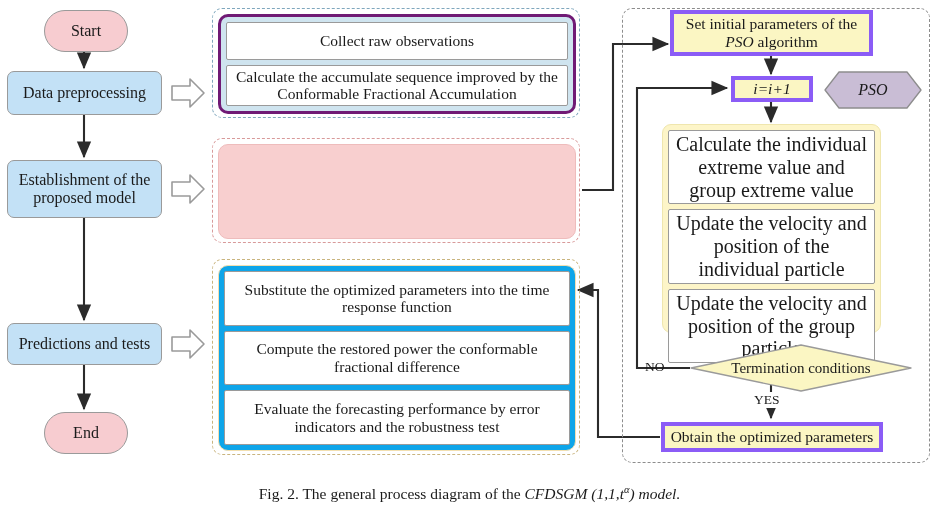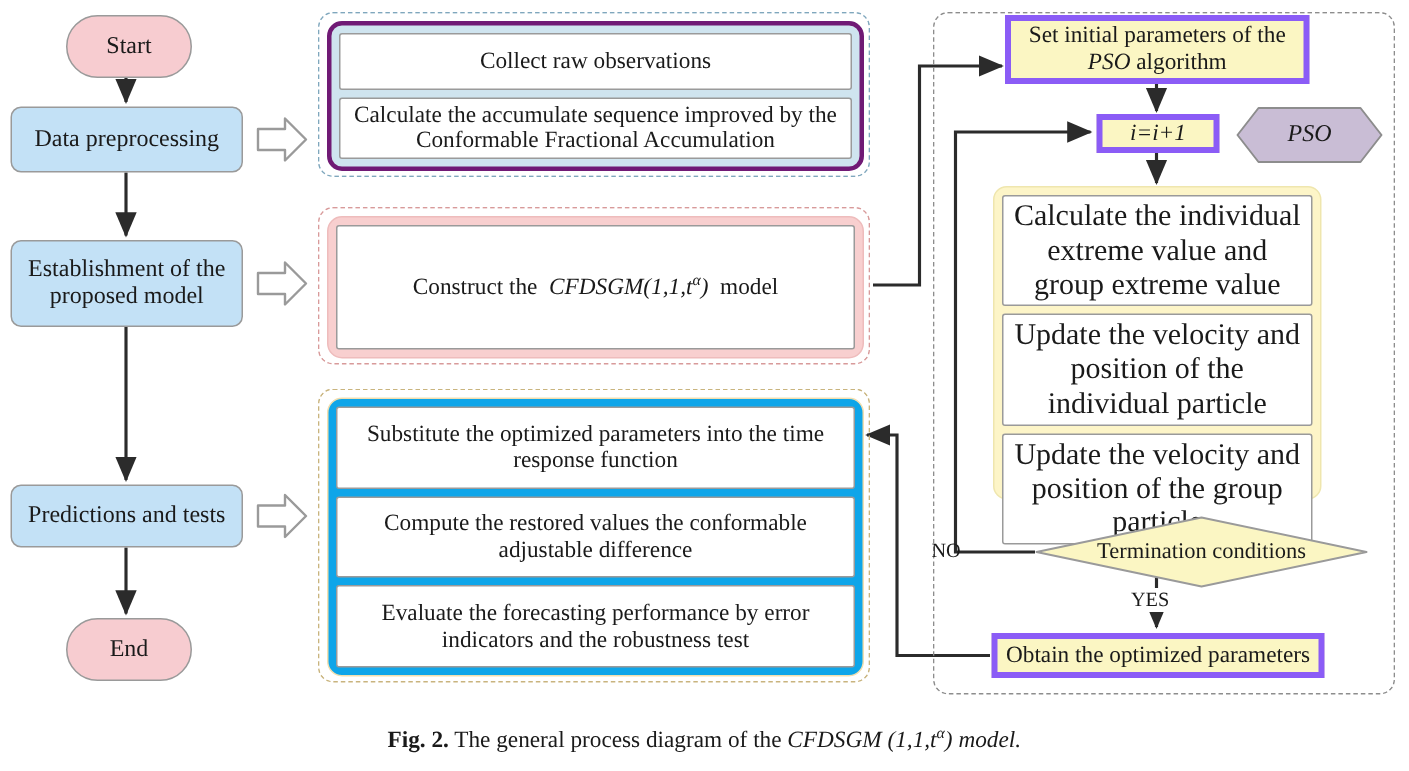--- a/index.html
+++ b/index.html
@@ -83,21 +83,21 @@
   .diamond-label{
     position:absolute;left:0;top:0;width:100%;height:100%;
     display:flex;align-items:center;justify-content:center;font-size:15px;
   }
   .edge-label{position:absolute;font-size:13.5px;background:#ffffff;padding:0 1px;}
   .edge-label.no{background:transparent;}
 
   .caption{
     position:absolute;left:0;width:939px;text-align:center;font-size:15.5px;
   }
-  .caption b{font-weight:bold;}
+  .caption b{font-weight:normal;}
   .caption i{font-style:italic;}
   sup{font-size:0.68em;vertical-align:super;font-style:italic;}
 </style>
 </head>
 <body>
 
 <div class="stage">
 
   <svg class="lines" viewBox="0 0 939 514">
     <defs>
@@ -167,35 +167,30 @@
         <span>Collect raw observations</span>
       </div>
       <div class="cell">
         <span>Calculate the accumulate sequence improved by the Conformable Fractional Accumulation</span>
       </div>
     </div>
   </div>
 
   <div class="group g-pink" style="left:212px;top:138px;width:368px;height:105px;">
     <div class="group-inner" style="left:5px;top:5px;width:358px;height:95px;">
-      <div class="cell">
-        <span>
-          <span>Construct the</span>&nbsp;&nbsp;<em>CFDSGM</em><em>(1,1,t</em><sup>α</sup><em>)</em>&nbsp;&nbsp;<span>model</span>
-        </span>
-      </div>
     </div>
   </div>
 
   <div class="group g-yellow" style="left:212px;top:259px;width:368px;height:196px;">
     <div class="group-inner" style="left:5px;top:5px;width:358px;height:186px;">
       <div class="cell">
         <span>Substitute the optimized parameters into the time response function</span>
       </div>
       <div class="cell">
-        <span>Compute the restored values the conformable adjustable difference</span>
+        <span>Compute the restored power the conformable fractional difference</span>
       </div>
       <div class="cell">
         <span>Evaluate the forecasting performance by error indicators and the robustness test</span>
       </div>
     </div>
   </div>
 
   <div class="pso-panel" style="left:622px;top:8px;width:308px;height:455px;"></div>
 
   <div class="ybox" style="left:670px;top:10px;width:203px;height:46px;flex-direction:column;">
@@ -226,21 +221,21 @@
     </div>
   </div>
 
   <div class="diamond-wrap" style="left:690px;top:344px;width:222px;height:48px;">
     <svg width="222" height="48" viewBox="0 0 222 48">
         <path d="M1,24 L111,1 L221,24 L111,47 z" fill="#fbf6c3" stroke="#9a9a9a" stroke-width="1.3" stroke-linejoin="round"></path>
       </svg>
     <div class="diamond-label">Termination conditions</div>
   </div>
 
-  <div class="edge-label no" style="left:620px;top:359px;">NO</div>
+  <div class="edge-label no" style="left:644px;top:359px;">NO</div>
   <div class="edge-label" style="left:753px;top:392px;">YES</div>
 
   <div class="ybox" style="left:661px;top:422px;width:222px;height:30px;">
     <span>Obtain the optimized parameters</span>
   </div>
 
   <div class="caption" style="top:484px;">
     <b>Fig. 2.</b>
     <span>The general process diagram of the</span>
     <i>CFDSGM (1,1,t</i><i><sup>α</sup></i><i>) model.</i>

